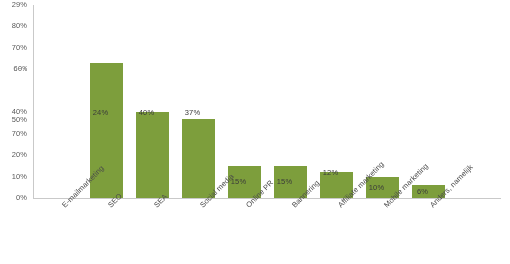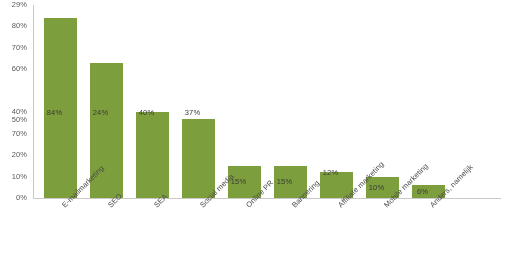--- a/index.html
+++ b/index.html
@@ -124,34 +124,30 @@
 
 <div id="chart-root">
 
   <div id="y-axis-labels">
       <div class="y-tick-label" style="top: 194px;">0%</div>
       <div class="y-tick-label" style="top: 172.556px;">10%</div>
       <div class="y-tick-label" style="top: 151.111px;">20%</div>
       <div class="y-tick-label" style="top: 129.667px;">70%</div>
       <div class="y-tick-label" style="top: 108.222px;">40%</div>
       <div class="y-tick-label" style="top: 86.7778px; margin-top: 29px;">50%</div>
-      <div class="y-tick-label" style="top: 65.3333px;">60%</div>
+      <div class="y-tick-label" style="top: 65.3333px; font-family: Liberation Mono, monospace;">60%</div>
       <div class="y-tick-label" style="top: 43.8889px;">70%</div>
       <div class="y-tick-label" style="top: 22.4444px; text-align: center;">80%</div>
       <div class="y-tick-label" style="top: 1px;">29%</div>
     </div>
 
   <div id="y-axis-line"></div>
   <div id="x-axis-line"></div>
 
   <div id="plot-area">
-      <div class="bar-slot" style="left: 4px;">
-        <div class="bar" style="height: 180.133px; background: rgb(125, 158, 60);"></div>
-        <div class="bar-value" style="bottom: 81.4889px;">84%</div>
-      </div>
       <div class="bar-slot" style="left: 50px;">
         <div class="bar" style="height: 135.1px; background: rgb(125, 158, 60);"></div>
         <div class="bar-value" style="bottom: 81.4889px;">24%</div>
       </div>
       <div class="bar-slot" style="left: 96px;">
         <div class="bar" style="height: 85.7778px; background: rgb(125, 158, 60);"></div>
         <div class="bar-value" style="bottom: 81.4889px;">40%</div>
       </div>
       <div class="bar-slot" style="left: 142px;">
         <div class="bar" style="height: 79.3444px; background: rgb(125, 158, 60);"></div>

